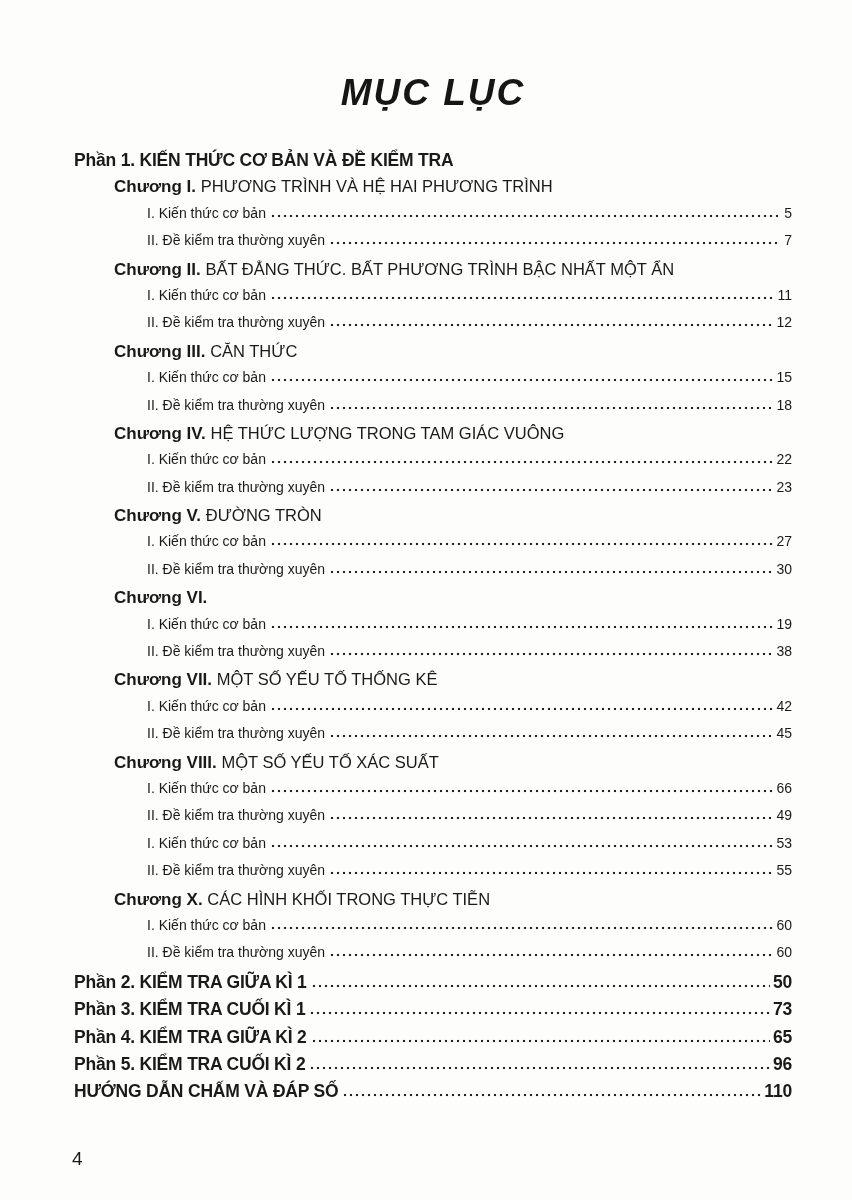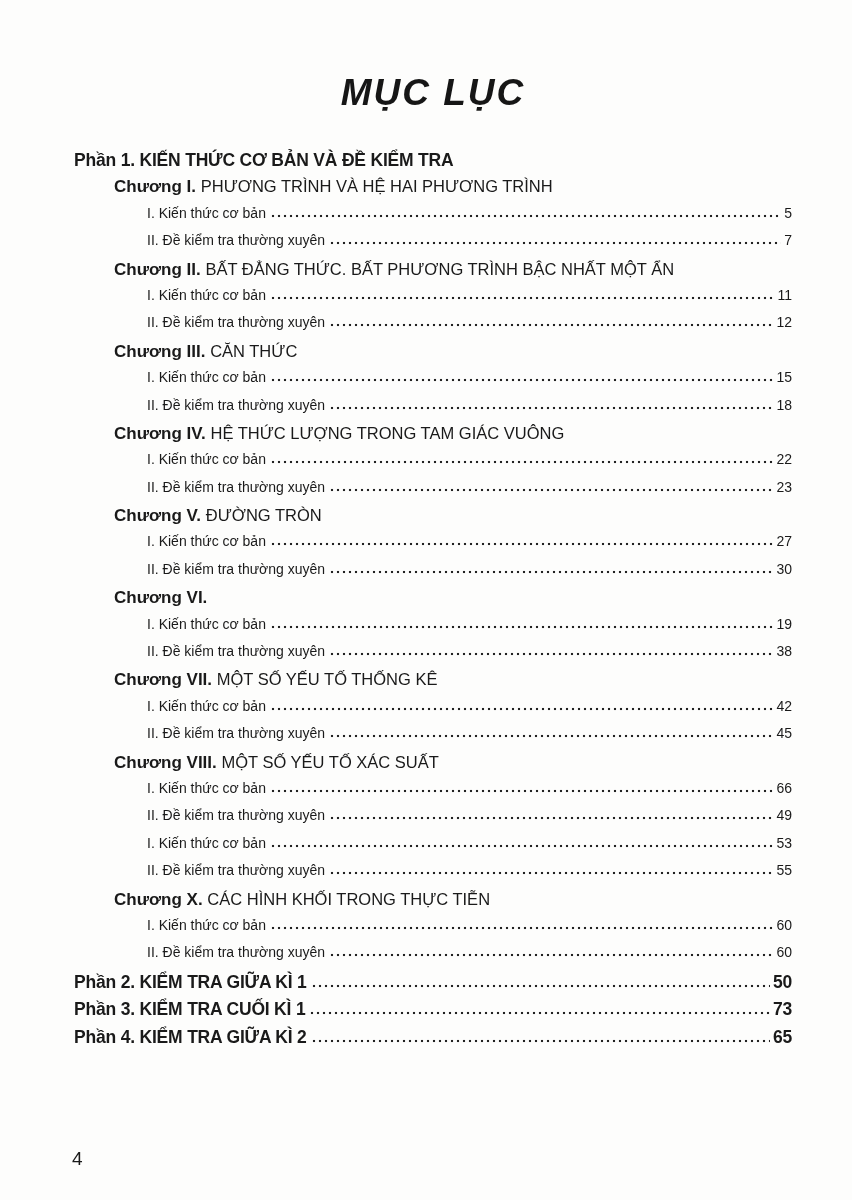--- a/index.html
+++ b/index.html
@@ -243,16 +243,27 @@
           <span class="entry-title">KIỂM TRA CUỐI KÌ 1</span>
           <span class="leader"></span>
           <span class="entry-page">73</span>
         </div>
         <div class="row part">
           <span class="entry-label">Phần 4. </span>
           <span class="entry-title">KIỂM TRA GIỮA KÌ 2</span>
           <span class="leader"></span>
           <span class="entry-page">65</span>
         </div>
+        <div class="row part">
+          <span class="entry-label">Phần 5. </span>
+          <span class="entry-title">KIỂM TRA CUỐI KÌ 2</span>
+          <span class="leader"></span>
+          <span class="entry-page">96</span>
+        </div>
+        <div class="row part">
+          <span class="entry-title">HƯỚNG DẪN CHẤM VÀ ĐÁP SỐ</span>
+          <span class="leader"></span>
+          <span class="entry-page">110</span>
+        </div>
       </div>
   </div>
   <div class="page-number">4</div>
 </div>
 
 </body></html>

